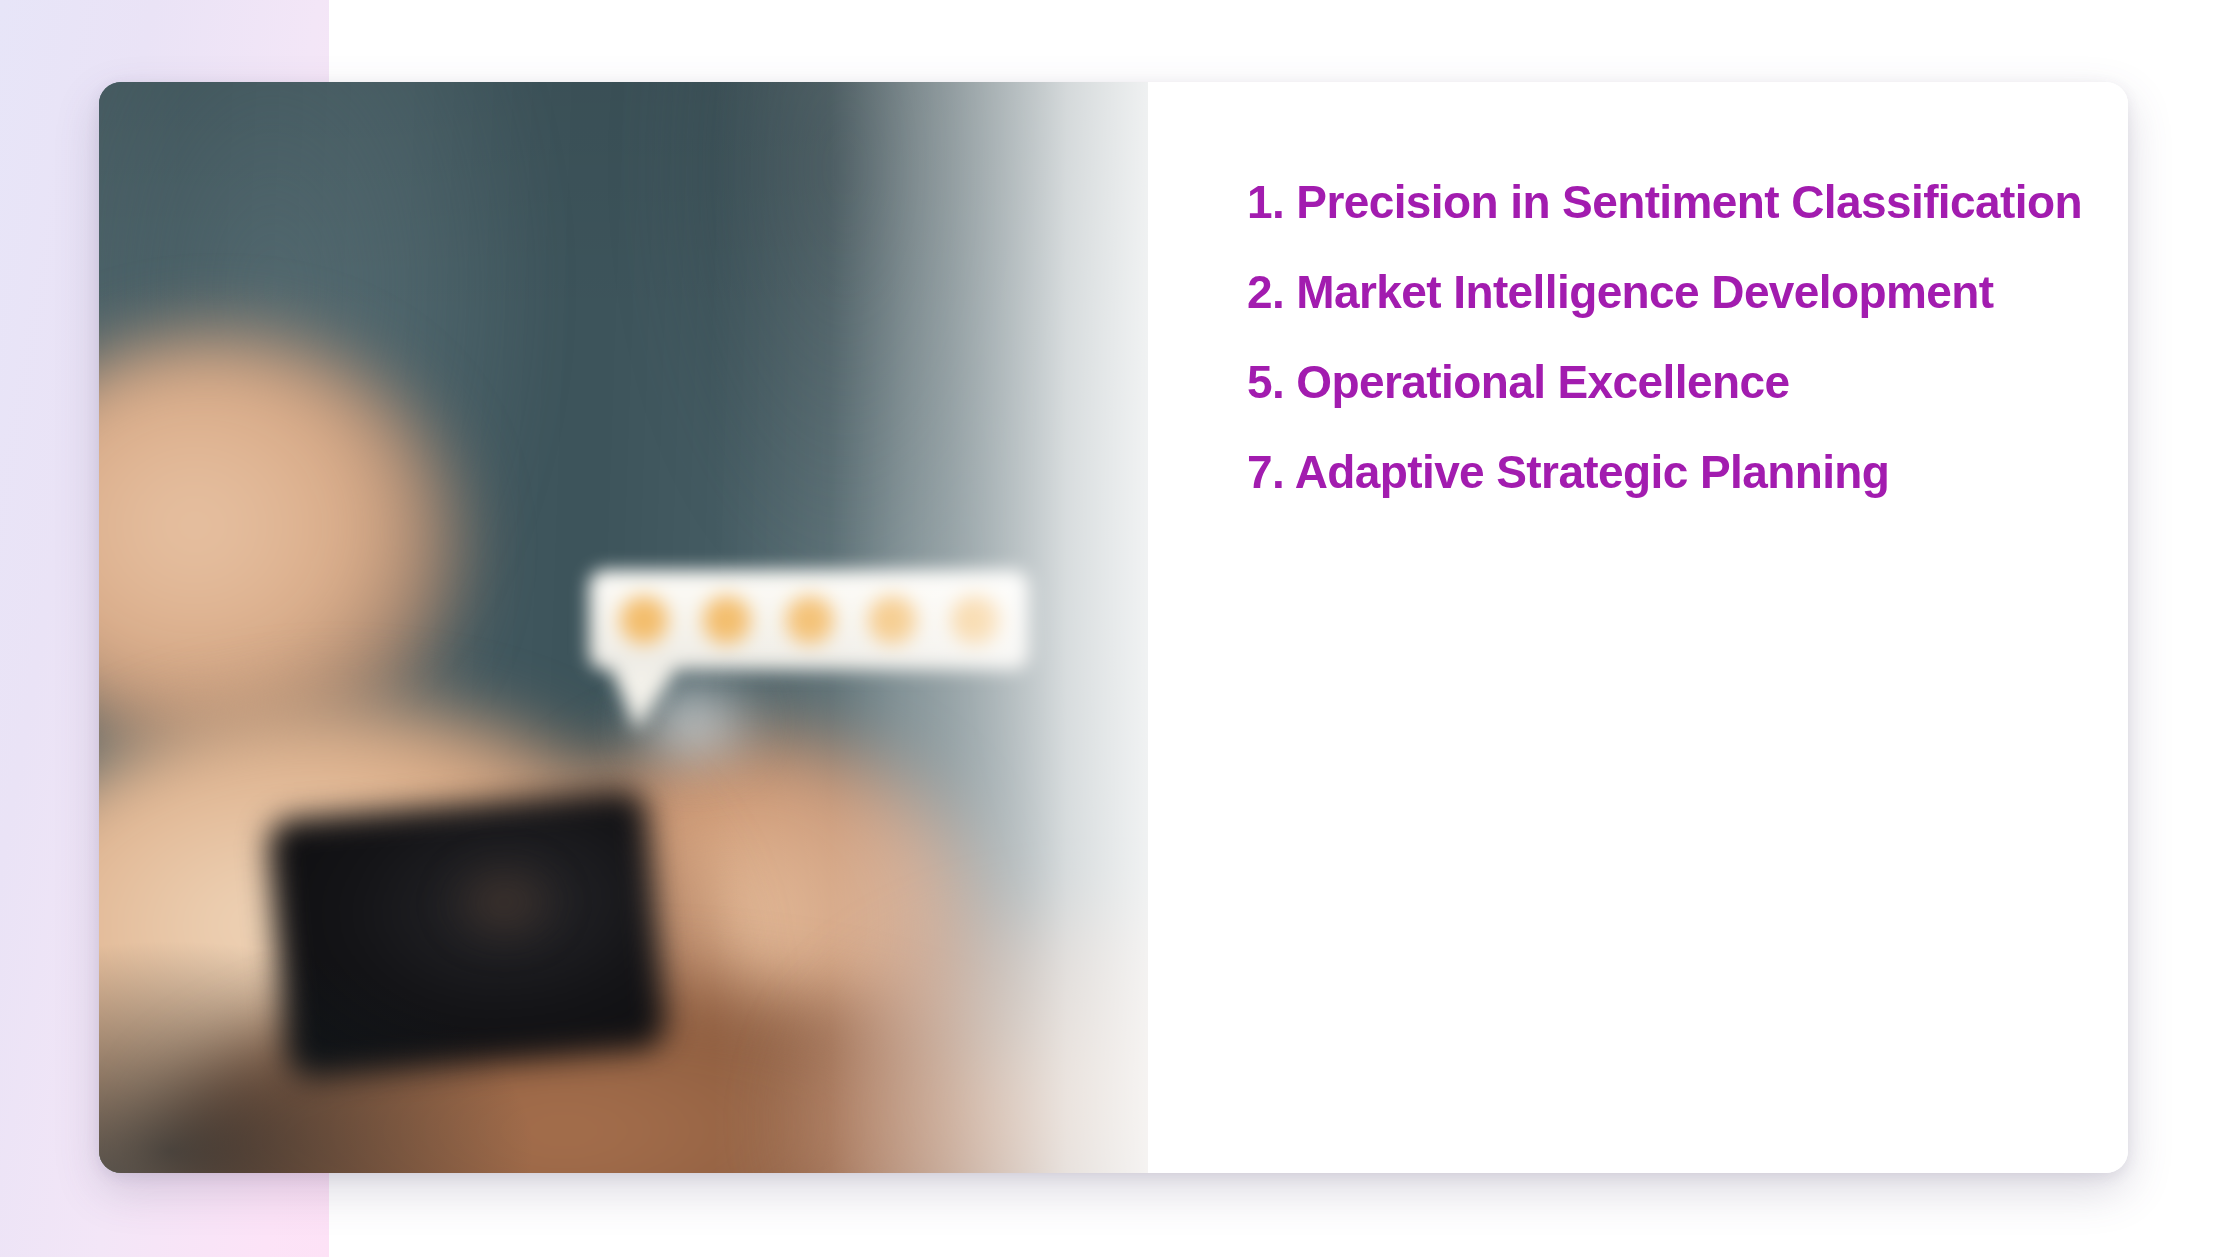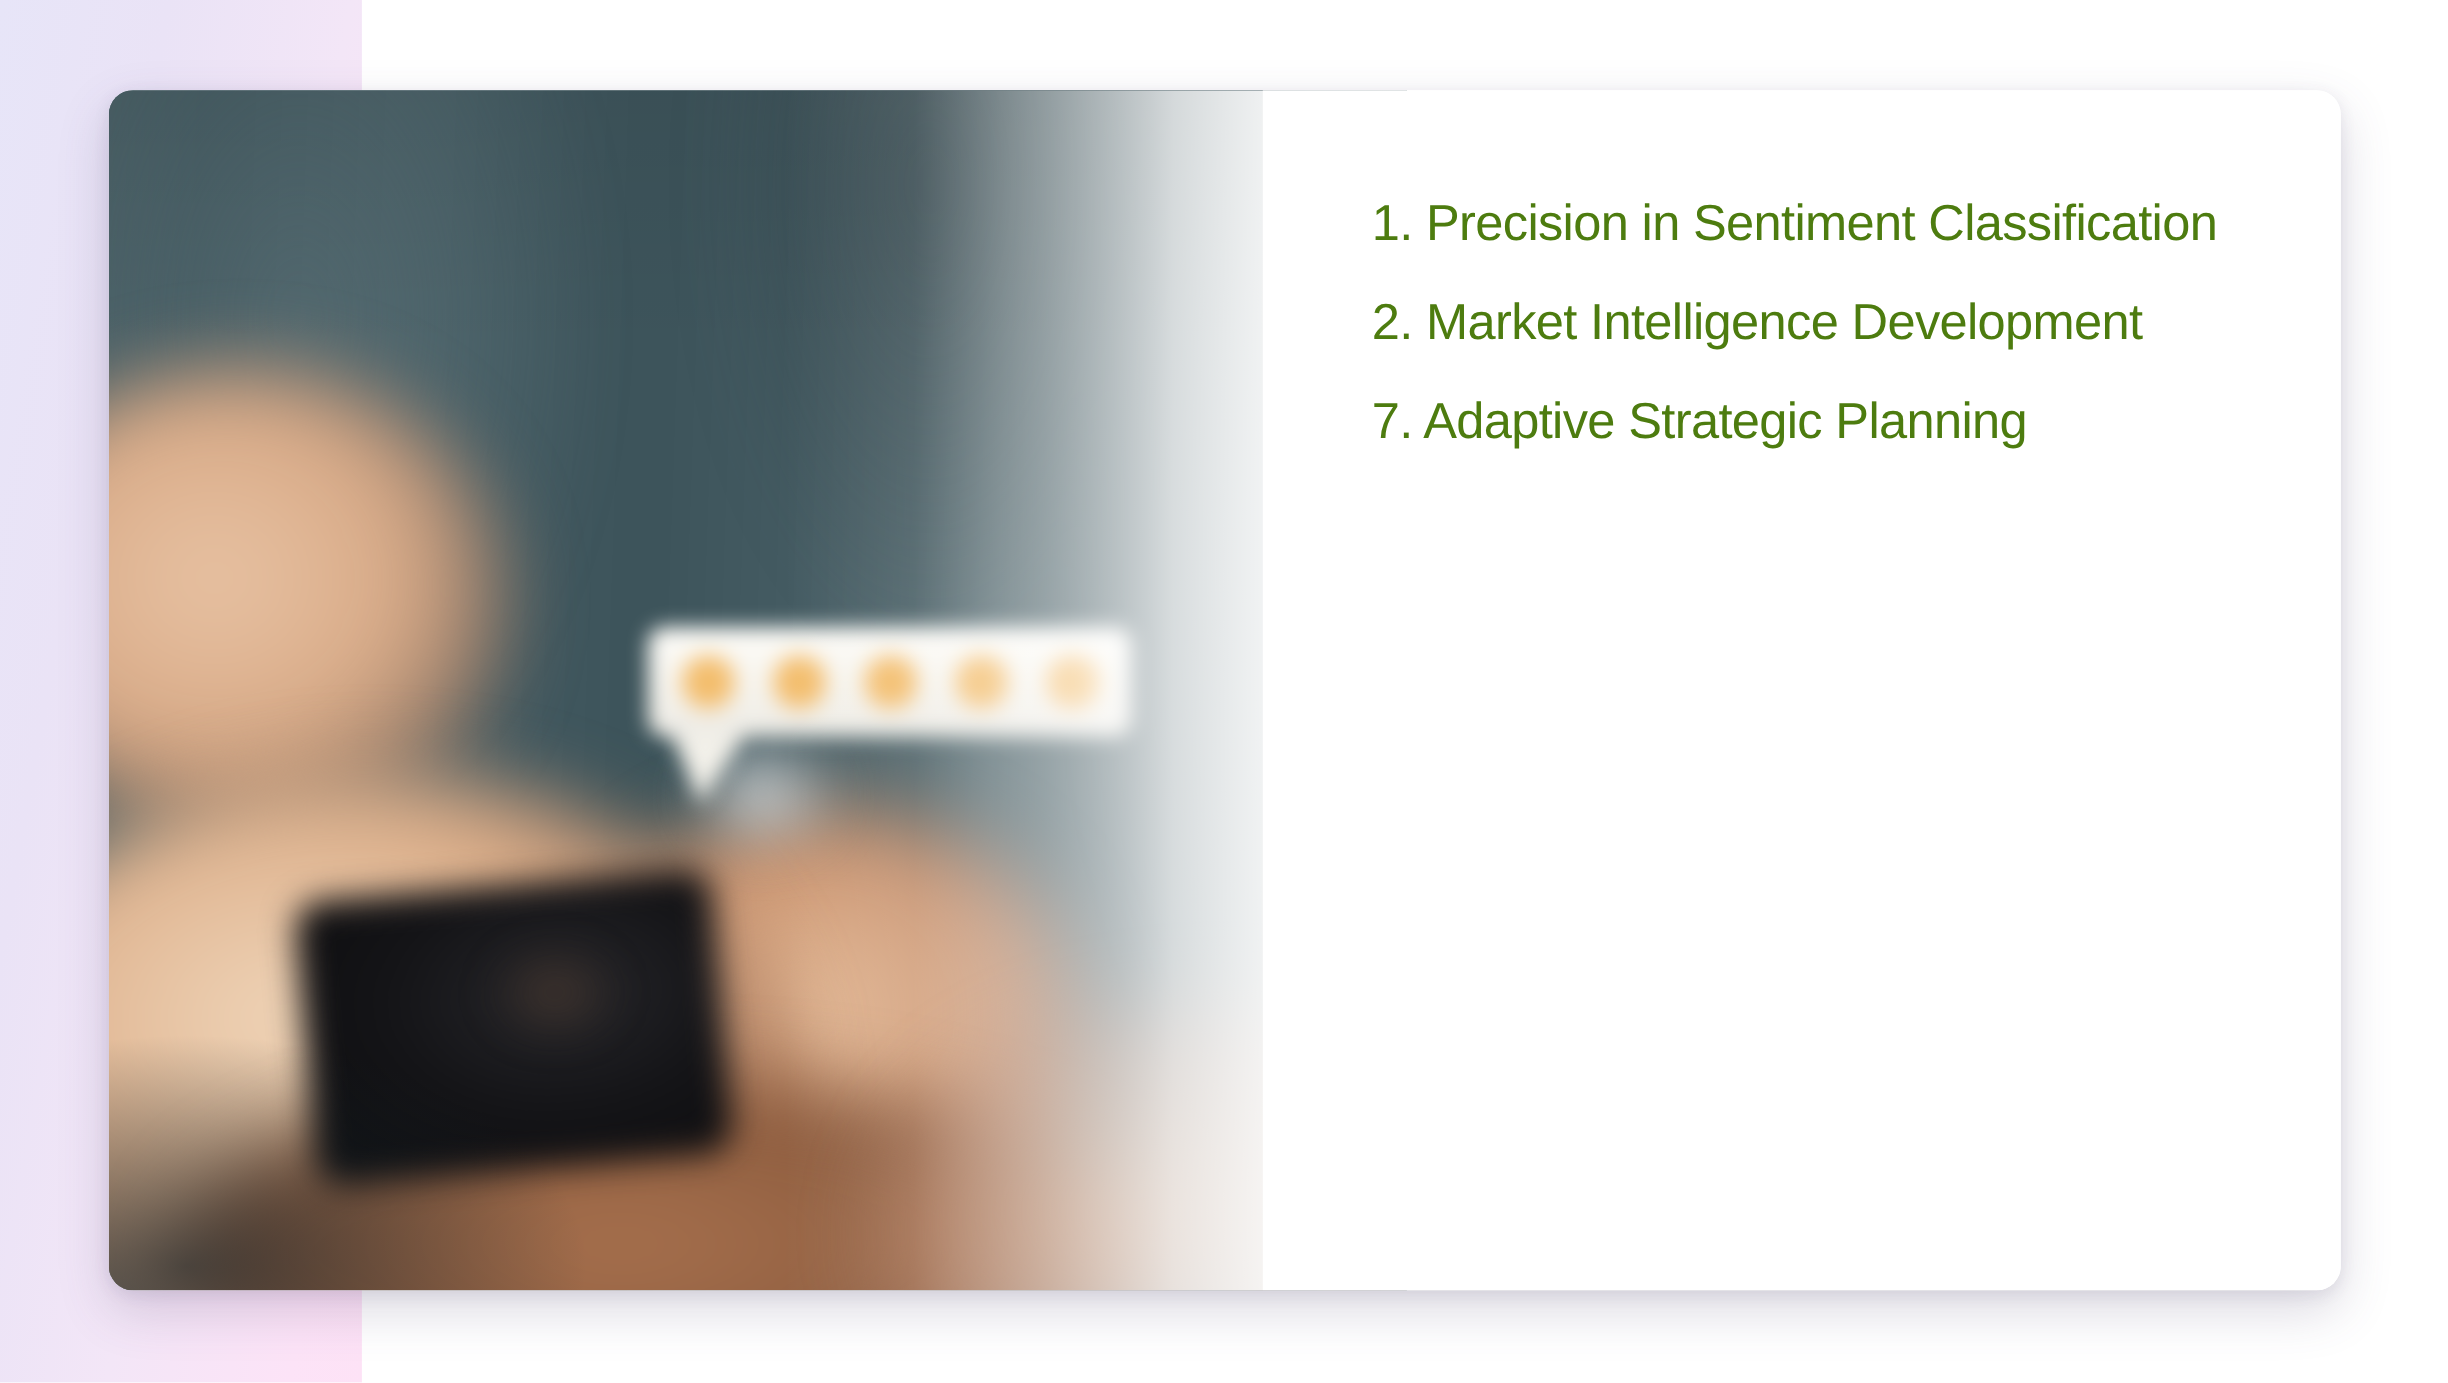--- a/index.html
+++ b/index.html
@@ -225,25 +225,25 @@
   }
 
   .list {
     position: absolute;
     left: 99px;
     top: 94px;
     width: 880px;
   }
   .list-item {
     font-family: "Liberation Sans", sans-serif;
-    font-weight: normal;
+    font-weight: bold;
     font-size: 46px;
     line-height: 52px;
     letter-spacing: -0.6px;
-    color: #4d7c0f;
+    color: #a21caf;
     white-space: nowrap;
     margin-bottom: 38px;
   }
   .list-item:last-child { margin-bottom: 0; }
 </style>
 </head>
 <body>
 
 <div id="stage">
 
@@ -278,18 +278,19 @@
       </div>
 
       <div class="photo-vignette"></div>
       <div class="photo-fade"></div>
     </div>
 
     <div class="text-panel">
       <div class="list">
         <div class="list-item">1. Precision in Sentiment Classification</div>
         <div class="list-item">2. Market Intelligence Development</div>
+        <div class="list-item">5. Operational Excellence</div>
         <div class="list-item">7. Adaptive Strategic Planning</div>
       </div>
     </div>
 
   </div>
 </div>
 
 </body></html>

